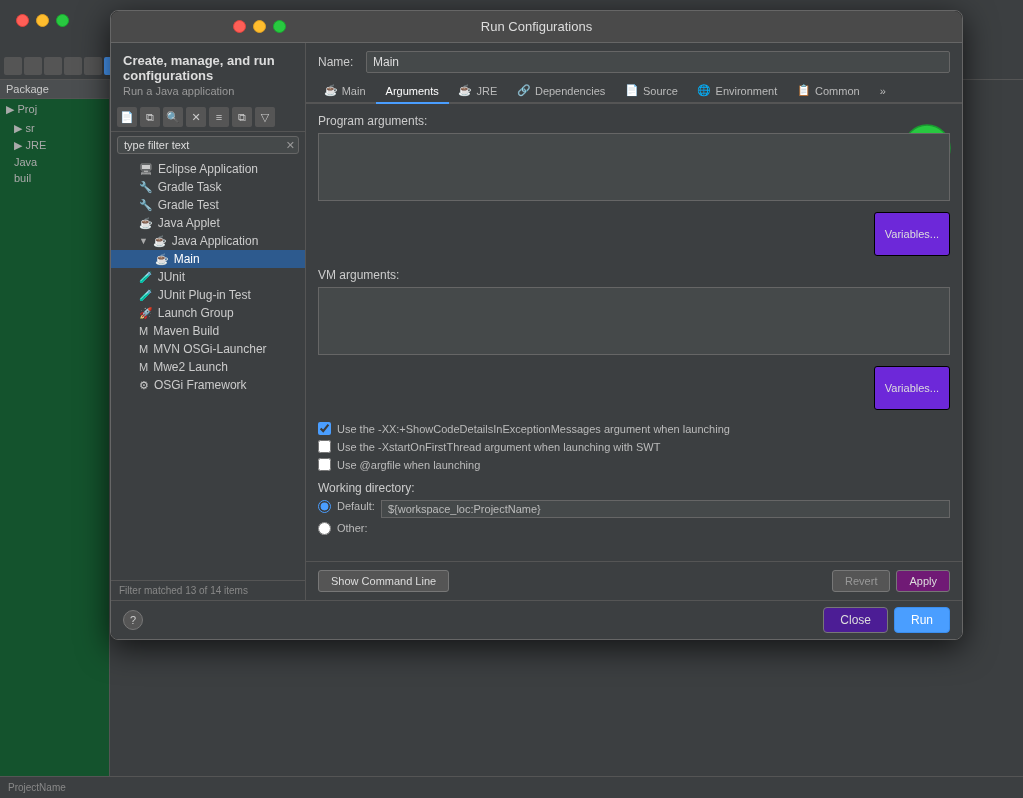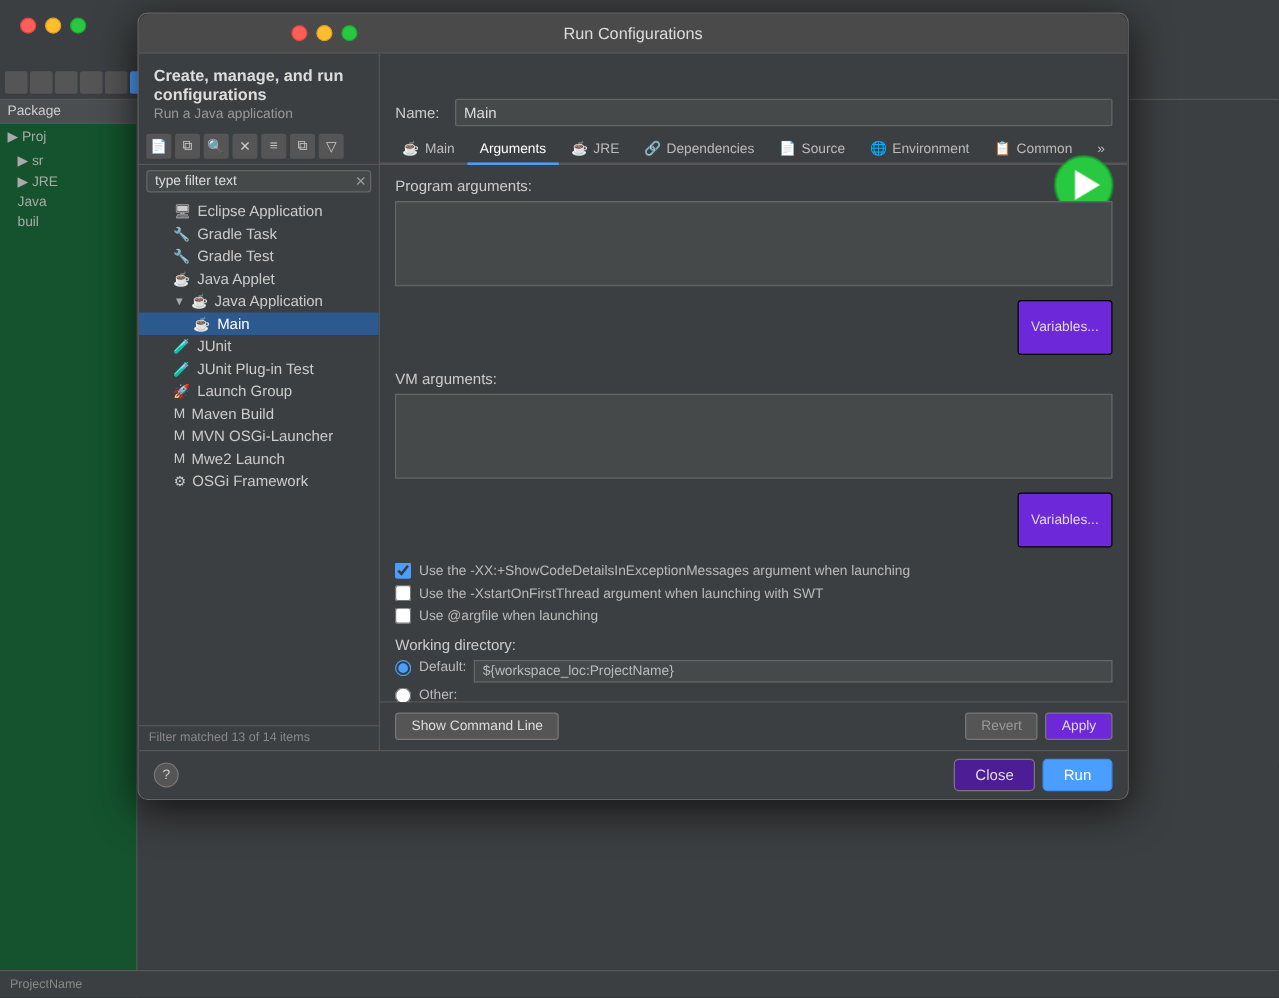--- a/index.html
+++ b/index.html
@@ -86,21 +86,21 @@
       font-size: 11px;
       color: #ccc;
       border-bottom: 1px solid #555;
     }
 
     
     .dialog {
       position: absolute;
       top: 10px;
       left: 110px;
-      width: 793px;
+      width: 853px;
       height: 630px;
       background: #2b2b2b;
       border: 1px solid #666;
       border-radius: 8px;
       box-shadow: 0 8px 32px rgba(0,0,0,0.7);
       display: flex;
       flex-direction: column;
       overflow: hidden;
     }
 
@@ -235,21 +235,20 @@
       display: flex;
       flex-direction: column;
       background: #3c3f41;
     }
 
     .name-row {
       display: flex;
       align-items: center;
       padding: 8px 12px 6px;
       gap: 8px;
-      margin-top: 28px;
     }
     .name-label {
       color: #ccc;
       font-size: 12px;
       min-width: 40px;
     }
     .name-input {
       flex: 1;
       background: #45494a;
       border: 1px solid #666;
@@ -403,21 +402,21 @@
     .btn-revert {
       background: #555;
       border: 1px solid #777;
       color: #999;
       padding: 4px 12px;
       font-size: 11px;
       cursor: pointer;
       border-radius: 3px;
     }
     .btn-apply {
-      background: #6d28d9;
+      background: #701a75;
       border: 1px solid #777;
       color: #ddd;
       padding: 4px 12px;
       font-size: 11px;
       cursor: pointer;
       border-radius: 3px;
       text-align: center;
     }
 
     

